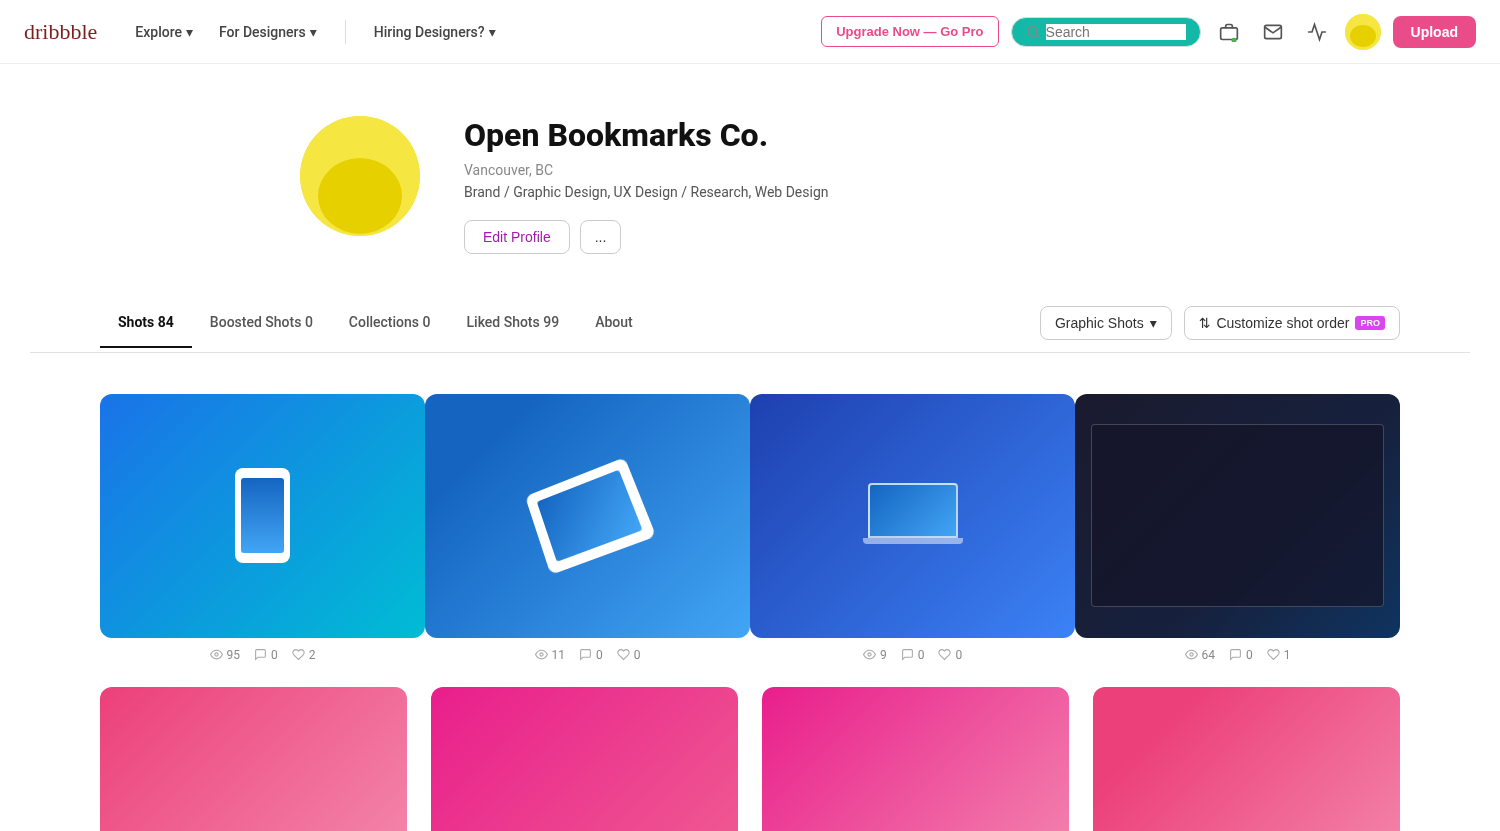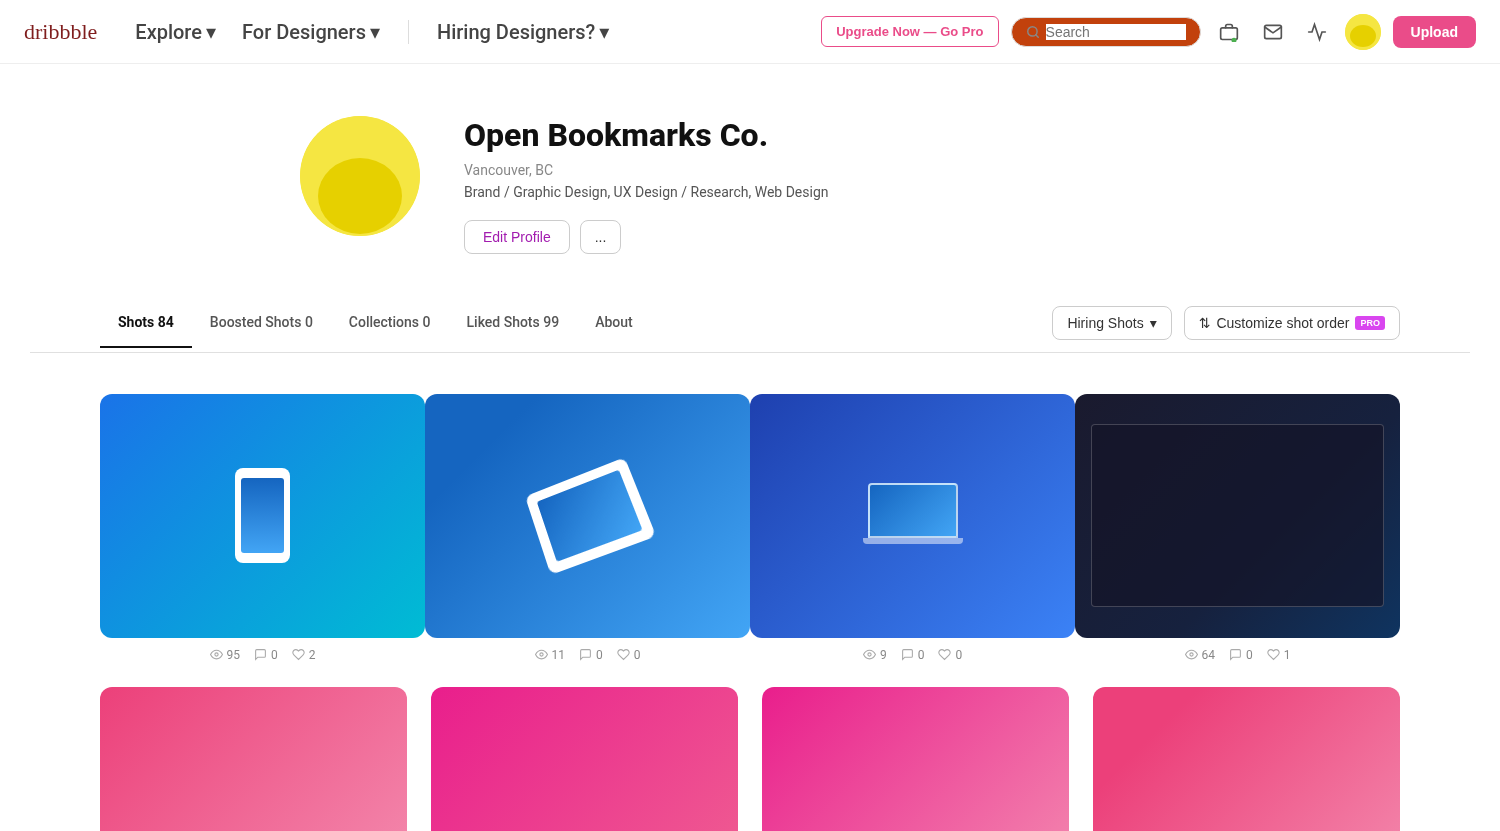--- a/index.html
+++ b/index.html
@@ -7,33 +7,33 @@
 
     
     .navbar {
       display: flex; align-items: center; padding: 0 24px;
       height: 64px; border-bottom: 1px solid #eee; position: relative;
     }
     .nav-logo { font-family: Georgia, serif; font-size: 22px; color: #7f1d1d; margin-right: 28px; cursor: pointer; }
     .nav-links { display: flex; align-items: center; gap: 6px; }
     .nav-link {
       display: flex; align-items: center; gap: 4px; padding: 6px 10px;
-      font-size: 20px; font-weight: 500; color: #444; cursor: pointer;
+      font-size: 14px; font-weight: 500; color: #444; cursor: pointer;
       border-radius: 6px; white-space: nowrap;
     }
     .nav-divider { width: 1px; height: 24px; background: #ddd; margin: 0 12px; }
     .nav-right { display: flex; align-items: center; gap: 12px; margin-left: auto; padding-left: 44px; }
     .upgrade-btn {
       background: #fff; border: 1.5px solid #ea4c89; color: #ea4c89;
       padding: 7px 14px; border-radius: 6px; font-size: 13px; font-weight: 600;
       cursor: pointer; white-space: nowrap;
     }
     .search-box {
       display: flex; align-items: center; border: 1.5px solid #ddd;
-      border-radius: 20px; padding: 6px 14px; gap: 6px; background: #c2410c;
+      border-radius: 20px; padding: 6px 14px; gap: 6px; background: #14b8a6;
     }
     .search-input {
       border: none; outline: none; font-size: 14px; width: 140px; color: #555;
     }
     .search-icon-svg { color: #888; }
     .nav-icon { width: 32px; height: 32px; display: flex; align-items: center; justify-content: center; cursor: pointer; border-radius: 50%; }
     .nav-avatar {
       width: 36px; height: 36px; border-radius: 50%; background: #f5e642;
       display: flex; align-items: center; justify-content: center; cursor: pointer; overflow: hidden;
     }
@@ -221,21 +221,21 @@
     </div>
     <div class="tab">
       <span>Liked Shots </span><span>99</span>
     </div>
     <div class="tab">
       <span>About</span>
     </div>
   </div>
   <div class="tabs-right">
     <button class="recent-shots-btn">
-      <span>Hiring Shots</span>
+      <span>Graphic Shots</span>
       <span>▾</span>
     </button>
     <button class="customize-btn">
       <span>⇅</span>
       <span>Customize shot order</span>
       <span class="pro-badge">PRO</span>
     </button>
   </div>
 </div>
 

